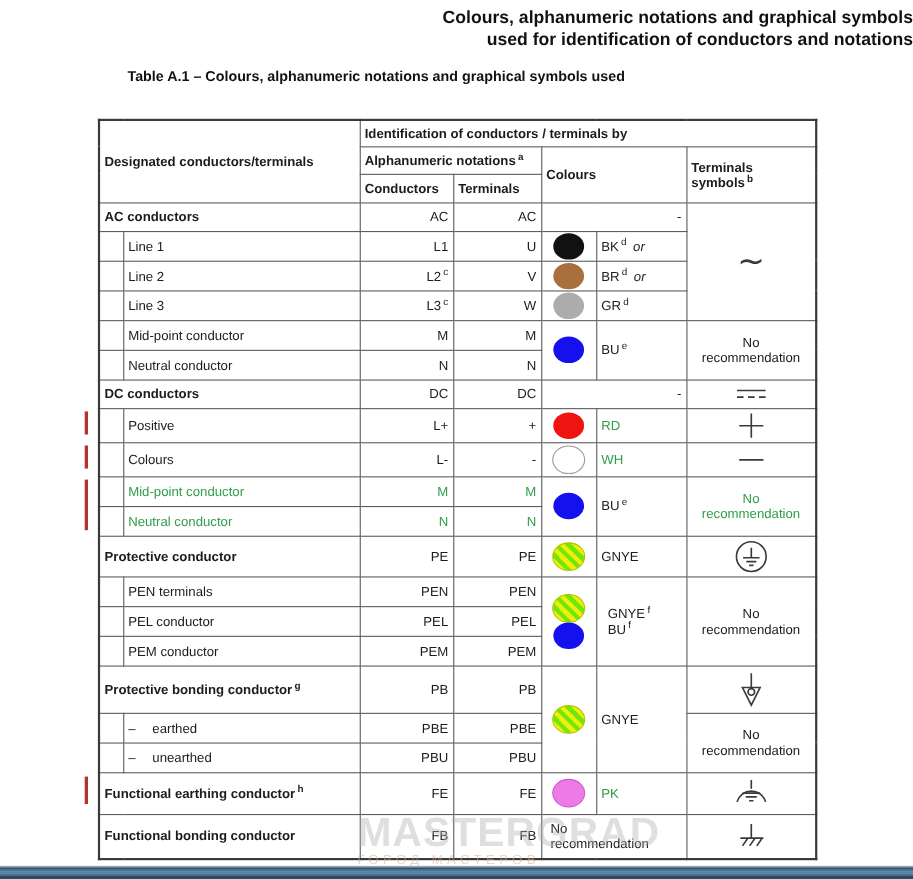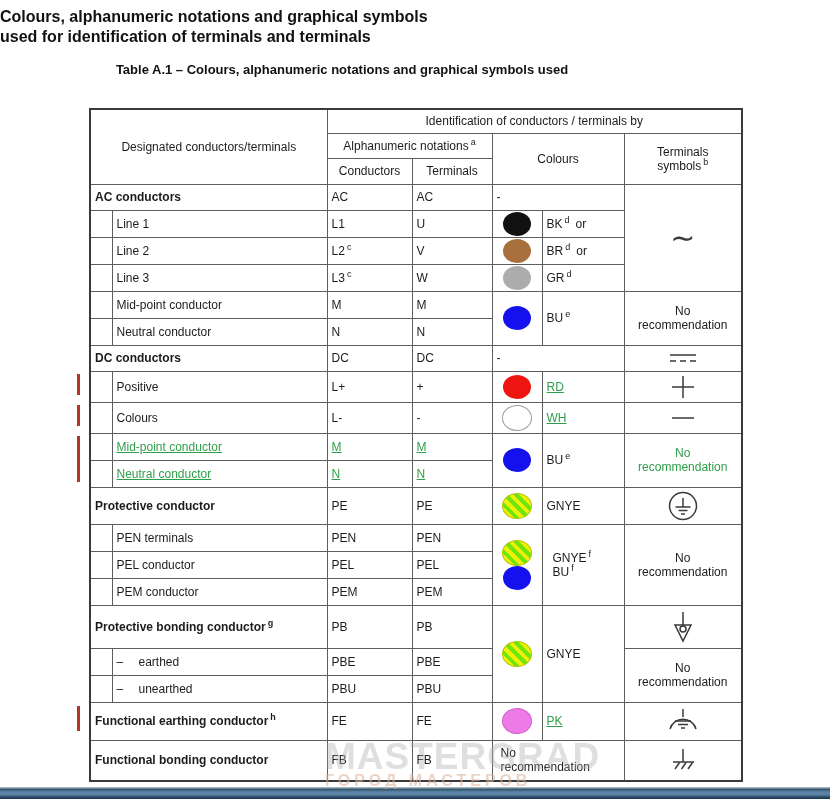--- a/index.html
+++ b/index.html
@@ -4,84 +4,84 @@
 <style>
   html,body{margin:0;padding:0;}
   body{
     width:830px;height:799px;position:relative;overflow:hidden;
     background:#ffffff;
     font-family:"Liberation Sans","DejaVu Sans",sans-serif;
     color:#1c1c1c;
   }
   .page-title{
     position:absolute;top:7px;left:0;width:830px;
-    text-align:left;font-weight:bold;font-size:16px;line-height:20px;color:#111;
+    text-align:right;font-weight:bold;font-size:16px;line-height:20px;color:#111;
   }
   .table-caption{
     position:absolute;top:62px;left:0;width:684px;
     text-align:center;font-weight:bold;font-size:13px;line-height:16px;color:#111;
   }
   table.main{
     position:absolute;left:89px;top:108px;width:652px;
     border-collapse:collapse;table-layout:fixed;
     font-size:12px;color:#1c1c1c;
   }
   table.main td, table.main th{
     border:1px solid #5d5d5d;vertical-align:middle;
     padding:0 4px;overflow:hidden;
   }
   table.main{border:2px solid #3a3a3a;}
-  th{font-weight:normal;font-size:12px;text-align:center;}
+  th{font-weight:bold;font-size:12px;text-align:left;}
   td.lbl{text-align:left;padding-left:8px;font-weight:bold;}
   td.lbl-ind{text-align:left;padding-left:16px;font-weight:normal;}
-  td.ctr{text-align:left;}
+  td.ctr{text-align:right;}
   td.clr-lbl{text-align:left;padding-left:10px;}
   td.sym{text-align:center;}
   sup{font-size:9px;line-height:0;margin-left:2px;}
-  .suffix{margin-left:6px;}
+  .suffix{margin-left:6px;font-style:italic;}
   .dash-pre{display:inline-block;width:22px;}
   .sw{
     display:inline-block;width:28px;height:24px;border-radius:50%;
     vertical-align:middle;
   }
   [data-swatch="white"]{border:1px solid #9a9a9a;}
   [data-swatch="pink"]{border:1px solid #cf5ec9;}
   [data-swatch="gnye"]{border:1px solid #b8c400;}
   .sw-cell{text-align:center;padding:0;}
   .stack{display:flex;flex-direction:column;justify-content:space-around;align-items:center;height:100%;}
   .stack-l{display:flex;flex-direction:column;justify-content:space-around;align-items:flex-start;height:100%;padding-left:10px;box-sizing:border-box;}
   .norec span{display:inline-block;max-width:95px;}
-  .green, .green sup{color:var(--green);text-decoration:underline;}
+  .green, .green sup{color:var(--green);}
   svg.symicon{display:inline-block;vertical-align:middle;}
   svg.symicon *{stroke:#3a3a3a;stroke-width:1.5;fill:none;stroke-linecap:butt;}
   .wave{font-size:30px;font-weight:normal;color:#3a3a3a;line-height:1;}
   .rev-mark{position:absolute;left:77px;width:3px;background:var(--rev-red);}
   .watermark{
     position:absolute;top:738px;left:325px;width:290px;
     pointer-events:none;z-index:5;
   }
   .watermark .wm1{
     font-size:37px;font-weight:bold;letter-spacing:1px;
     color:rgba(175,175,175,0.40);line-height:38px;white-space:nowrap;
   }
   .watermark .wm2{
-    font-size:16px;font-weight:bold;letter-spacing:4px;
+    font-size:12px;font-weight:normal;letter-spacing:4px;
     color:rgba(216,176,152,0.55);line-height:10px;
   }
   .bottom-bar{
     position:absolute;left:0;bottom:0;width:830px;height:12px;
     background:linear-gradient(180deg,#c2ccd4 0%,#33566f 20%,#5d84a6 42%,#5d84a6 62%,#274763 86%,#1c3750 100%);
   }
 </style>
 </head>
 <body>
 
 <div class="page-title">
   <div>Colours, alphanumeric notations and graphical symbols</div>
-  <div>used for identification of terminals and terminals</div>
+  <div>used for identification of conductors and notations</div>
 </div>
 
 <div class="table-caption">
   <div>Table A.1 – Colours, alphanumeric notations and graphical symbols used</div>
 </div>
 
 <table class="main">
   <colgroup>
     <col style="width:22px">
       <col style="width:215px">

